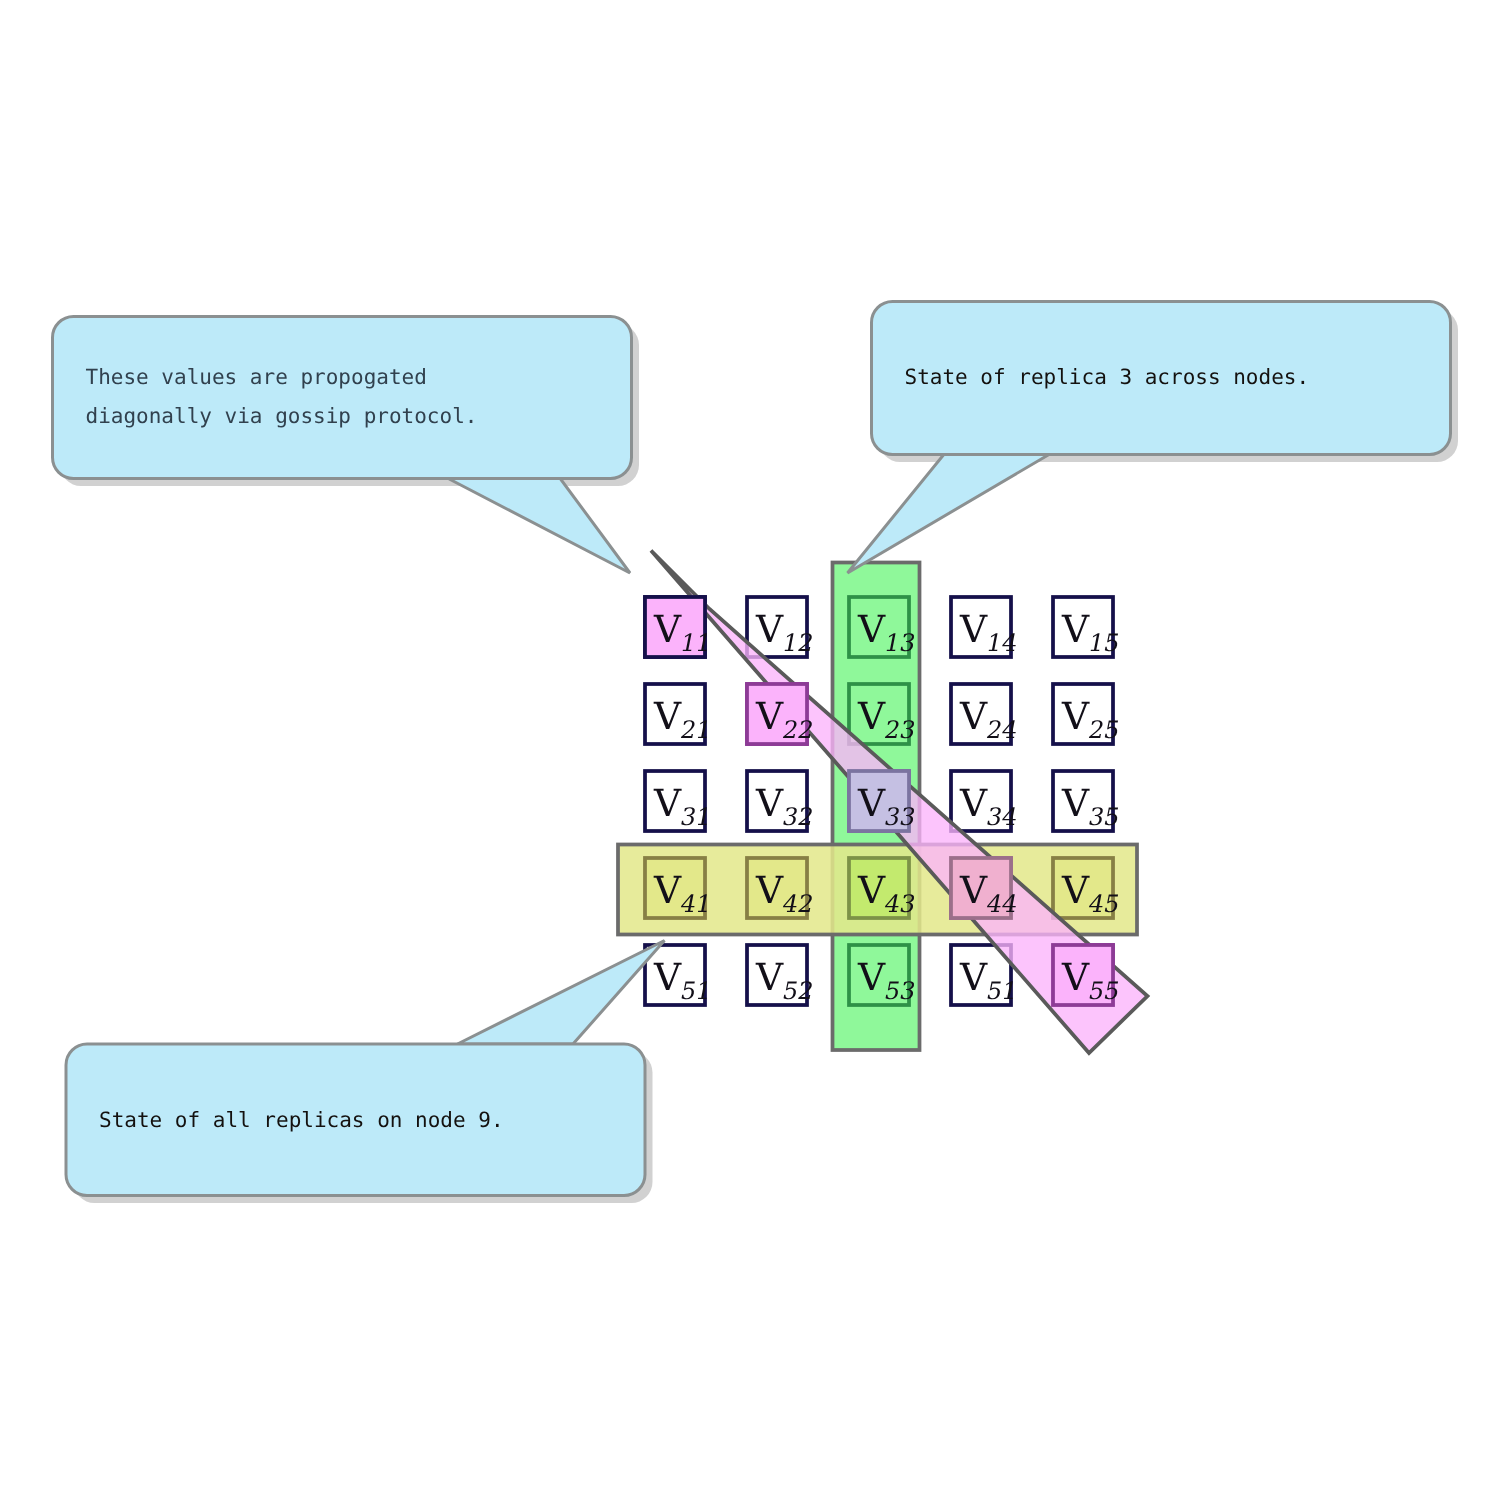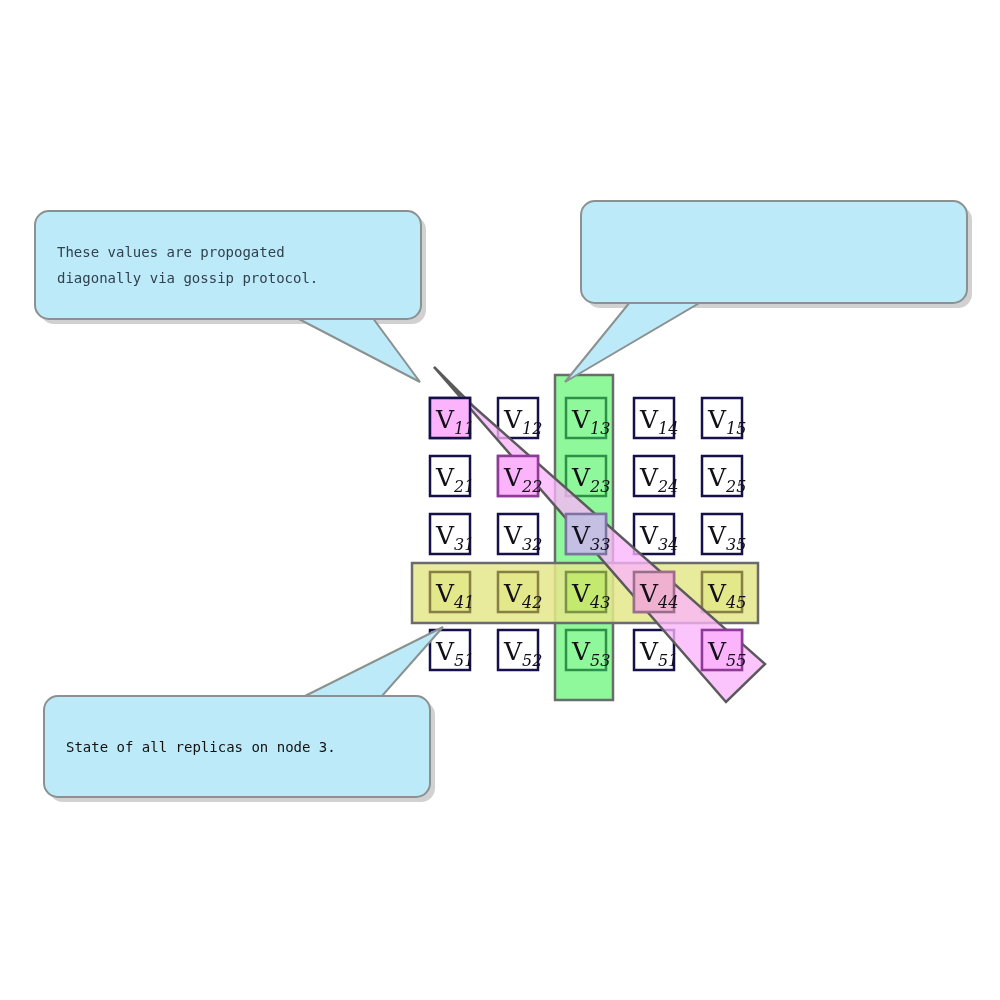--- a/index.html
+++ b/index.html
@@ -227,15 +227,16 @@
 
     <g id="callout-boxes">
         <rect x="35" y="211" width="386" height="108" rx="14" ry="14" fill="#bdeaf9" stroke="#8b9091" stroke-width="2"></rect>
         <rect x="581" y="201" width="386" height="102" rx="14" ry="14" fill="#bdeaf9" stroke="#8b9091" stroke-width="2"></rect>
         <rect x="44" y="696" width="386" height="101" rx="14" ry="14" fill="#bdeaf9" stroke="#8b9091" stroke-width="2"></rect>
       </g>
   </svg>
 
   <div class="callout-text" id="callout-text-0" style="color: rgb(49, 65, 78); top: 239px; left: 57px;">These values are propogated
 diagonally via gossip protocol.</div>
-  <div class="callout-text" id="callout-text-2" style="color: rgb(20, 17, 15); top: 733.5px; left: 66px;">State of all replicas on node 3.</div>
+  <div class="callout-text" id="callout-text-1" style="color: rgb(20, 17, 15); top: 239px; left: 603px;">State of replica 3 across nodes.</div>
+  <div class="callout-text" id="callout-text-2" style="color: rgb(20, 17, 15); top: 733.5px; left: 66px;">State of all replicas on node 9.</div>
 
 </div>
 
 </body></html>

